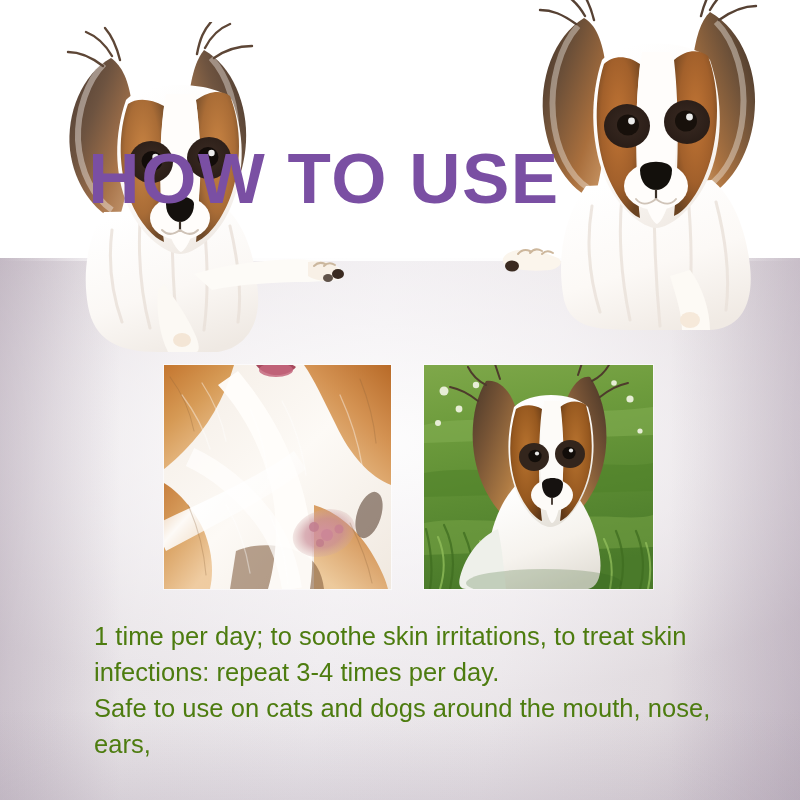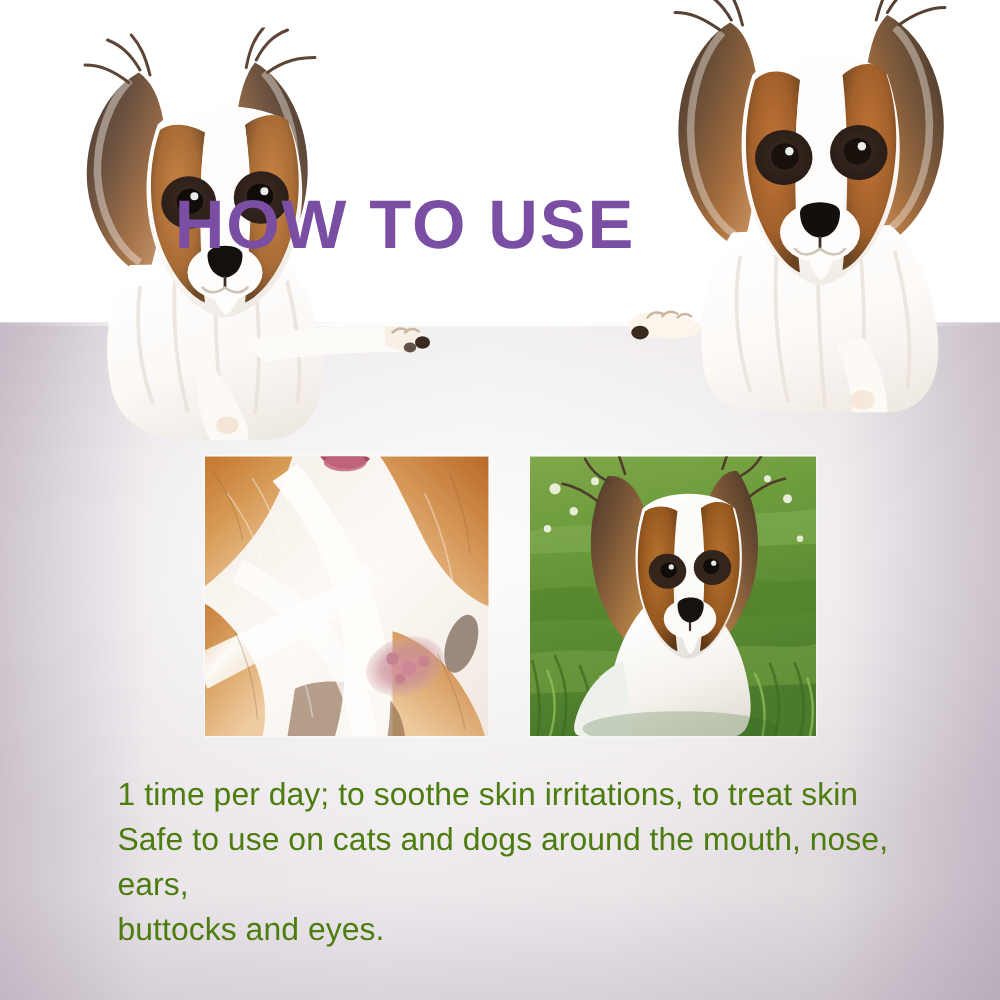--- a/index.html
+++ b/index.html
@@ -76,21 +76,21 @@
     left: 0; bottom: 0; width: 800px; height: 90px;
     background: linear-gradient(0deg, rgba(170,157,174,0.30) 0%, rgba(170,157,174,0.0) 100%);
   }
 
   
   .title {
     position: absolute;
     left: 0; top: 148px;
     width: 648px;
     text-align: center;
-    font-size: 55px;
+    font-size: 71px;
     font-weight: bold;
     letter-spacing: 1.5px;
     line-height: 62px;
     white-space: nowrap;
   }
 
   
   .dog {
     position: absolute;
   }
@@ -495,17 +495,17 @@
       <path d="M118 119 C 118 111, 139 111, 139 119 C 139 128, 133 133, 128 133
                C 123 133, 118 128, 118 119 Z" fill="#161210"></path>
       <path d="M128 133 L128 139" stroke="#3c312a" stroke-width="1.8" stroke-linecap="round"></path>
 
       <ellipse cx="120" cy="218" rx="78" ry="14" fill="#2f5a1a" opacity="0.22"></ellipse>
     </svg>
   </div>
 
   <div class="body-copy" style="color: #4d7c0f;">
     <p>1 time per day; to soothe skin irritations, to treat skin</p>
+    <p>infections: repeat 3-4 times per day.</p>
     <p>Safe to use on cats and dogs around the mouth, nose, ears,</p>
-    <p>buttocks and eyes.</p>
   </div>
 
 </div>
 
 </body></html>

